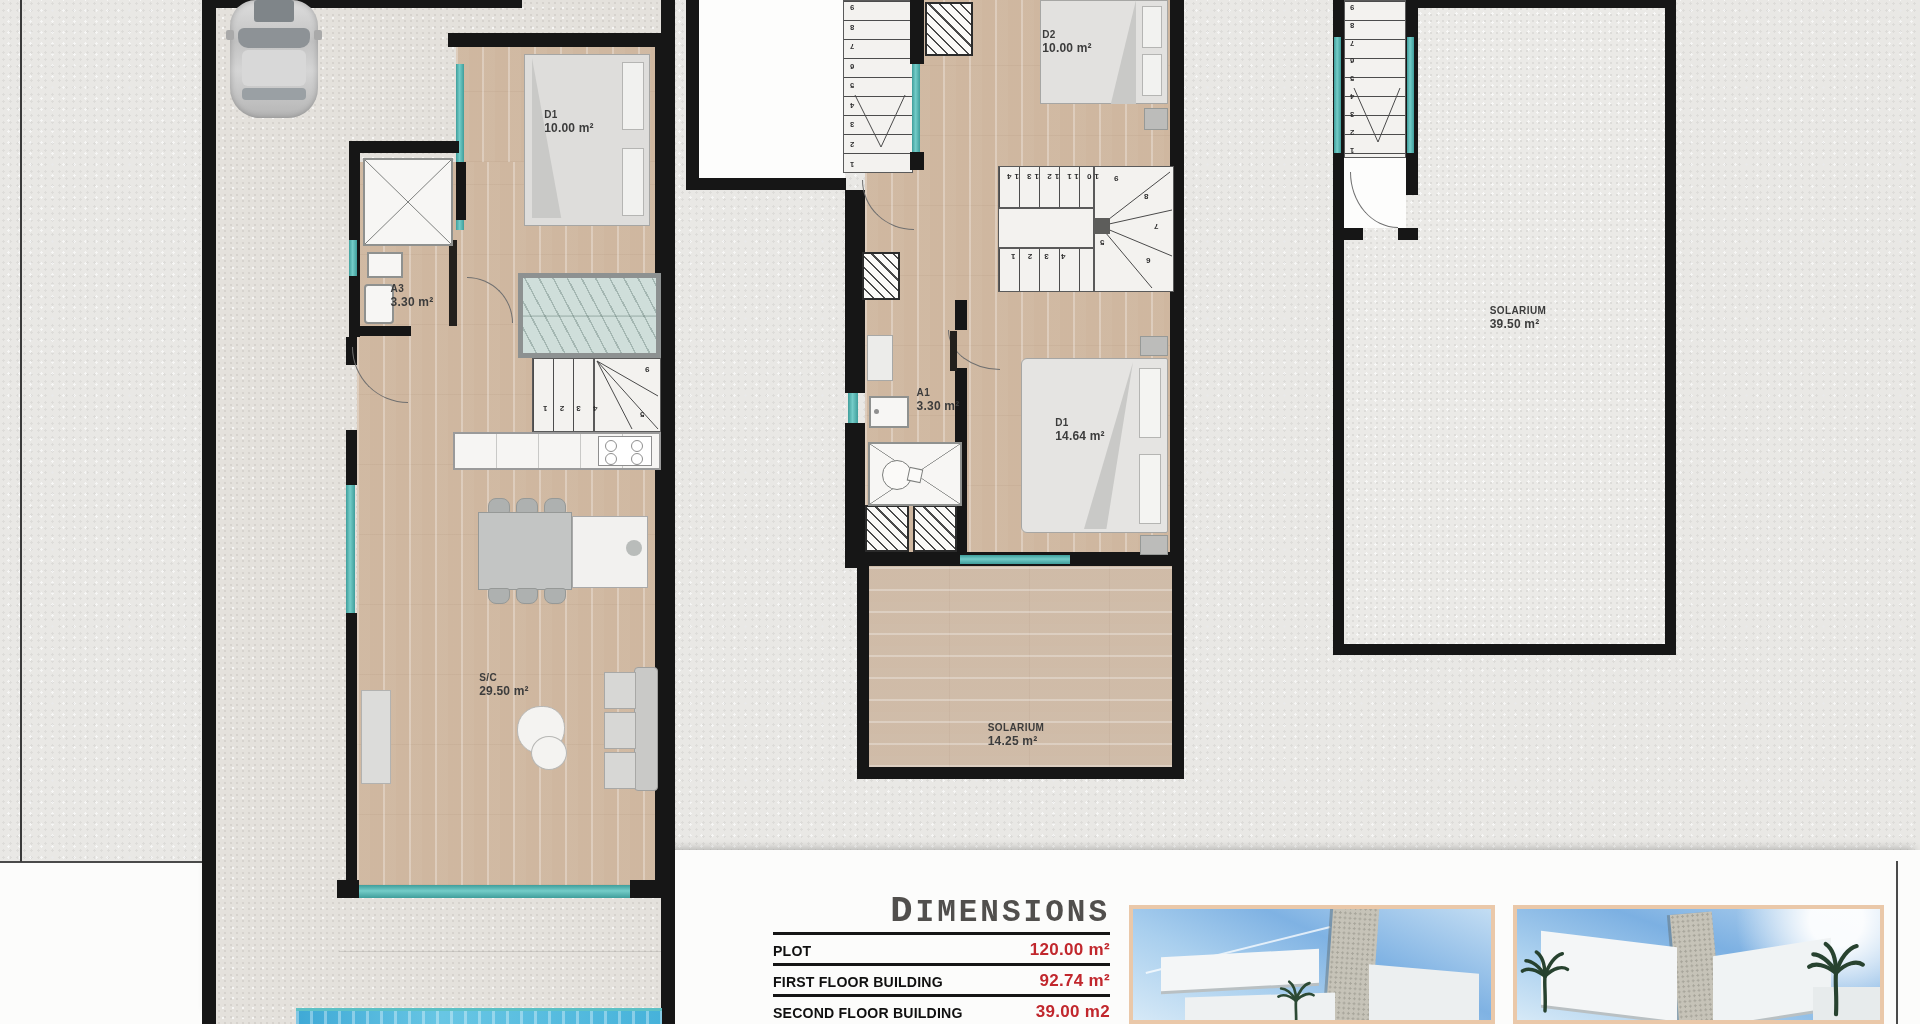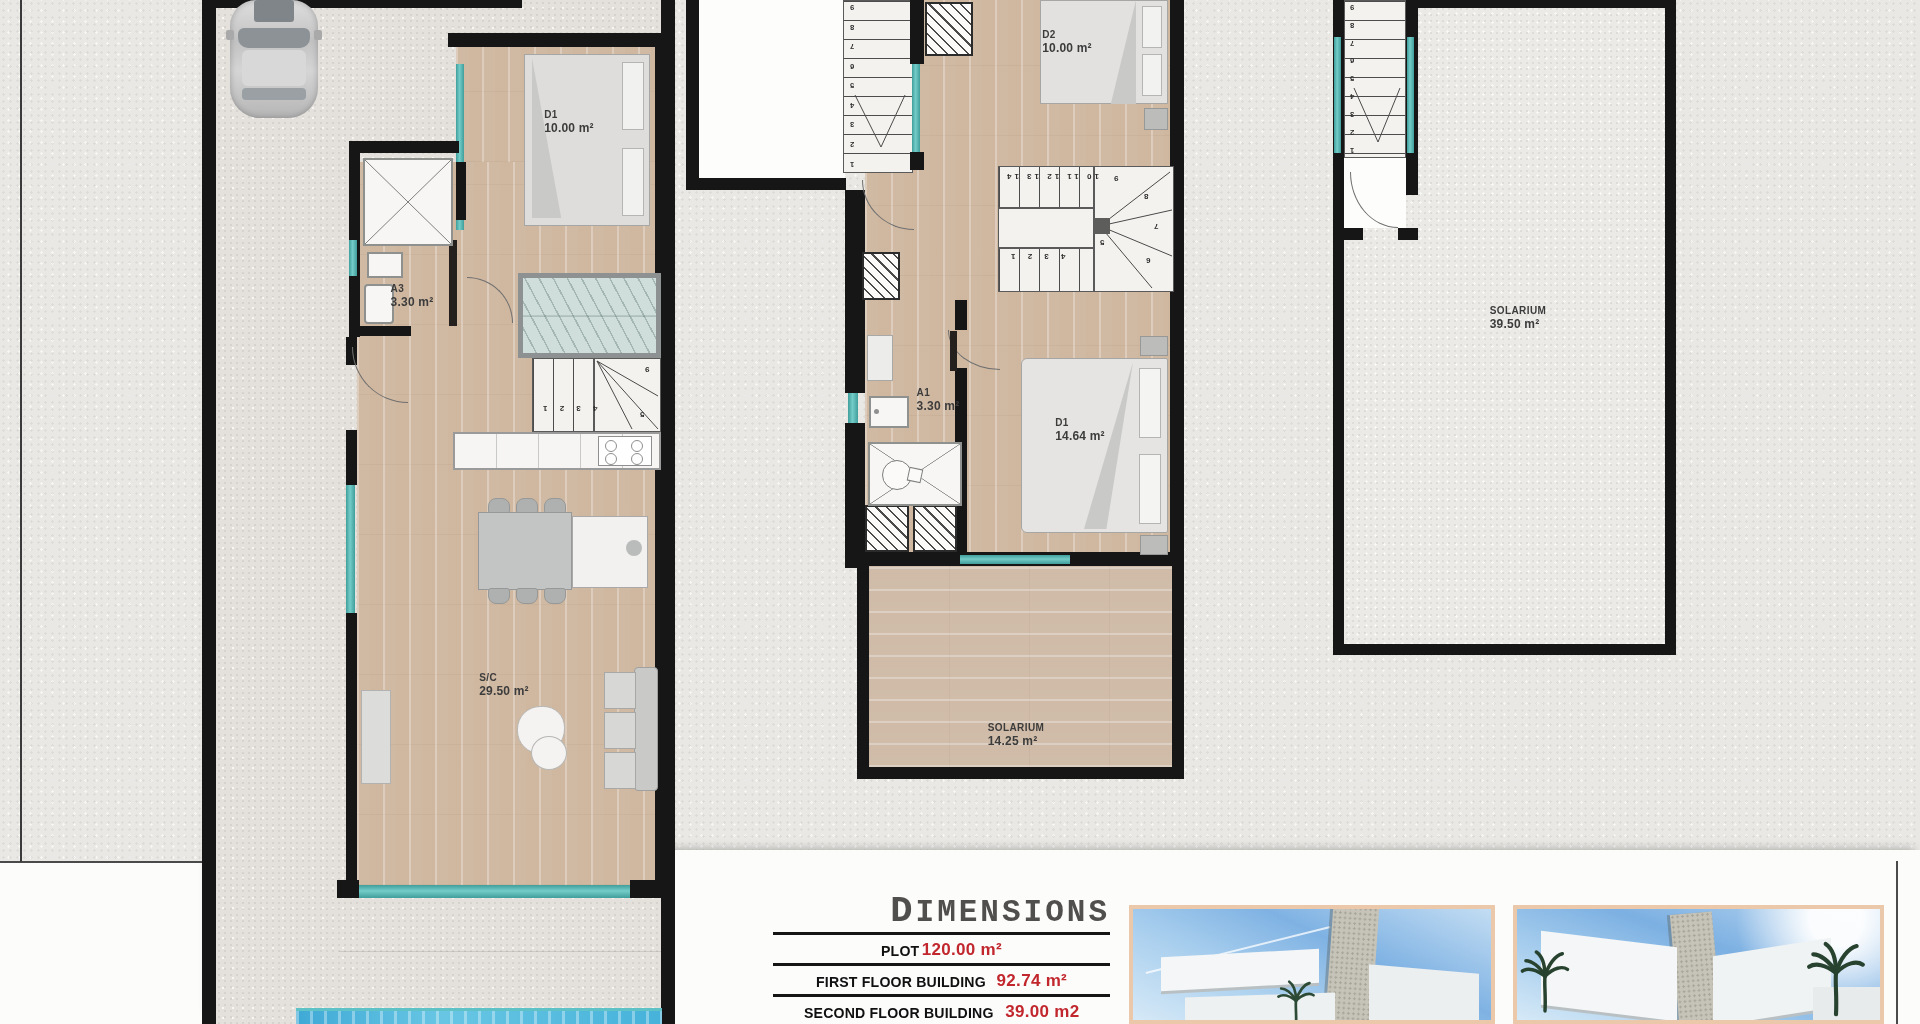--- a/index.html
+++ b/index.html
@@ -47,21 +47,21 @@
   .sd{position:absolute;font-size:8px;font-weight:700;color:#2e2e2e;transform:rotate(180deg);white-space:nowrap;}
   .sdrun{letter-spacing:5px;}
   .sdcol{position:absolute;display:flex;flex-direction:column;justify-content:space-between;align-items:center;}
   .sdcol span{font-size:7.5px;font-weight:700;color:#2e2e2e;transform:rotate(180deg);line-height:1;}
   .band{position:absolute;background:#fcfcfb;}
   .band-shadow{box-shadow:0 -7px 9px -6px rgba(0,0,0,.28);}
   .dim-title{position:absolute;font-family:"Liberation Serif","DejaVu Serif",serif;font-weight:700;
     color:#514f4d;font-size:31px;letter-spacing:3px;text-align:right;}
   .dim-title::first-letter{font-size:1.2em;}
   .dim-rule{position:absolute;background:#151515;height:2.5px;}
-  .dim-row{position:absolute;display:flex;justify-content:center;align-items:center;}
+  .dim-row{position:absolute;display:flex;justify-content:space-between;align-items:center;}
   .dim-label{font-size:15px;font-weight:700;color:#101010;letter-spacing:.2px;display:inline-block;transform:scaleX(.94);transform-origin:left center;}
   .dim-value{font-size:17px;font-weight:700;color:#c1272d;letter-spacing:.3px;}
   .render{position:absolute;border:4px solid #eac8a9;box-sizing:border-box;overflow:hidden;
     background:linear-gradient(205deg,#c3ddf3 0%,#7fb2e3 38%,#a9cfee 66%,#d6e9f7 100%);}
   .vol{position:absolute;background:#f4f6f7;box-shadow:0 3px 0 #b9c0c3;}
   .pylon{position:absolute;background-color:#c6c3b8;
     background-image:radial-gradient(rgba(80,80,70,.25) 1px,transparent 1.3px);background-size:5px 5px;
     box-shadow:-3px 0 0 rgba(90,95,90,.4);}
   .contrail{position:absolute;height:2px;background:rgba(255,255,255,.75);transform:rotate(-14deg);}
   .palm{position:absolute;}

